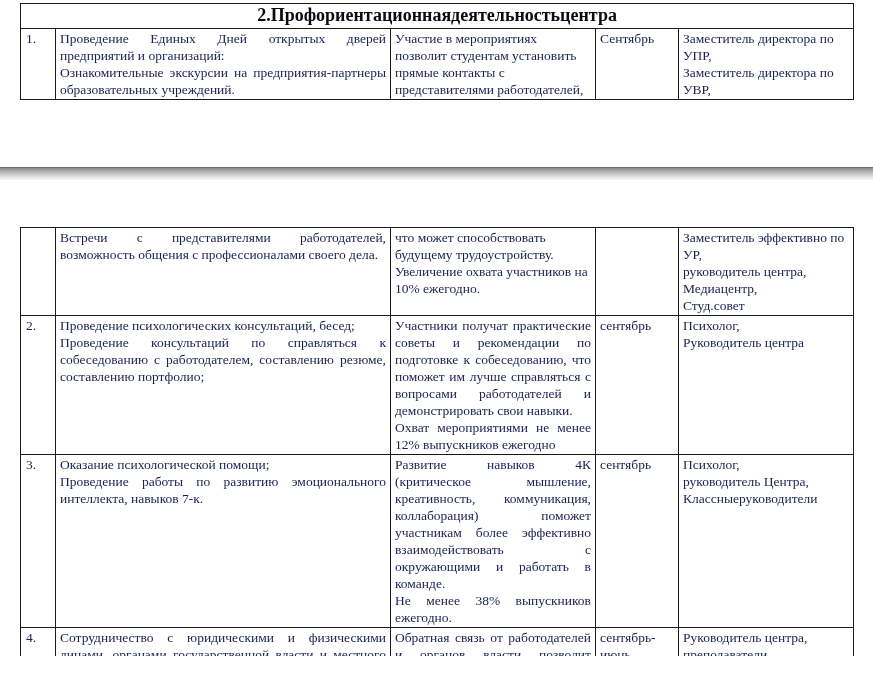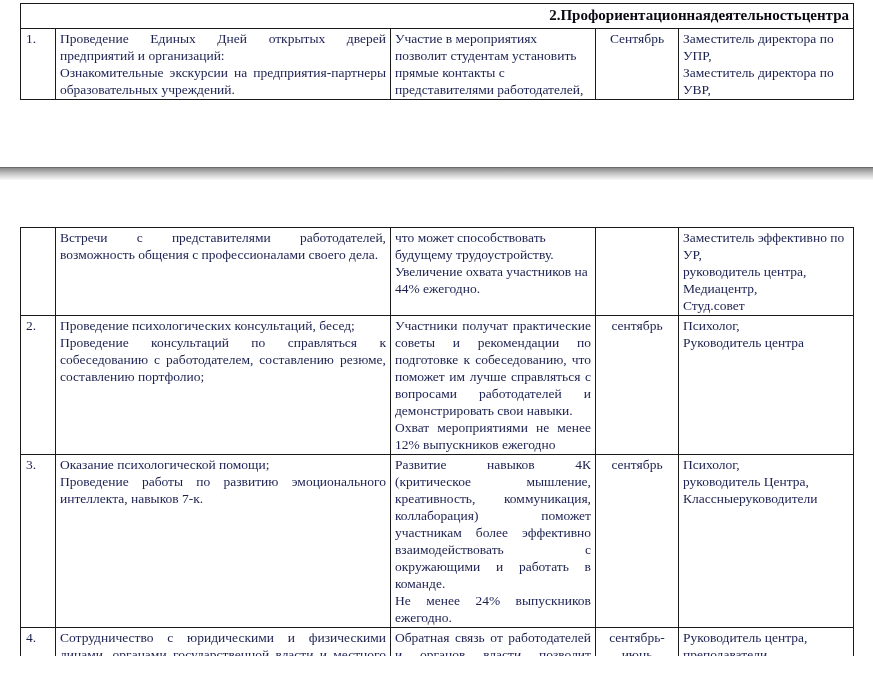--- a/index.html
+++ b/index.html
@@ -35,26 +35,26 @@
   td {
     border: 1px solid #1a1a1a;
     vertical-align: top;
     padding: 1px 4px 1px 4px;
     overflow: hidden;
     word-wrap: break-word;
   }
   td.num { padding-left: 5px; }
   .pre { white-space: pre-line; }
   .just { text-align: justify; }
-  .period { text-align: center; }
+  .period { }
   tr.hdr td {
     font-weight: bold;
-    font-size: 15px;
+    font-size: 18px;
     line-height: 19px;
-    text-align: right;
+    text-align: center;
     color: #0a0a14;
     padding-top: 2px;
   }
 </style>
 </head>
 <body>
 
 <div class="page page-1">
   <table class="doc-table t1">
     <colgroup>
@@ -90,21 +90,21 @@
         <col style="width:335px">
         <col style="width:205px">
         <col style="width:83px">
         <col style="width:175px">
     </colgroup>
     <tbody>
         <tr style="height:61px">
       <td class="num"></td>
       <td class="pre just">Встречи с представителями работодателей, возможность общения с профессионалами своего дела.</td>
       <td class="pre">что может способствовать будущему трудоустройству.
-Увеличение охвата участников на 44% ежегодно.</td>
+Увеличение охвата участников на 10% ежегодно.</td>
       <td class="period"></td>
       <td class="pre">Заместитель эффективно по УР,
 руководитель центра,
 Медиацентр,
 Студ.совет</td>
     </tr>
     <tr style="height:123px">
       <td class="num">2.</td>
       <td class="pre just">Проведение психологических консультаций, бесед;
 Проведение консультаций по справляться к собеседованию с работодателем, составлению резюме, составлению портфолио;</td>
@@ -112,21 +112,21 @@
 Охват мероприятиями не менее 12% выпускников ежегодно</td>
       <td class="period">сентябрь</td>
       <td class="pre">Психолог,
 Руководитель центра</td>
     </tr>
     <tr style="height:157px">
       <td class="num">3.</td>
       <td class="pre just">Оказание психологической помощи;
 Проведение работы по развитию эмоционального интеллекта, навыков 7-к.</td>
       <td class="pre just">Развитие навыков 4К (критическое мышление, креативность, коммуникация, коллаборация) поможет участникам более эффективно взаимодействовать с окружающими и работать в команде.
-Не менее 24% выпускников ежегодно.</td>
+Не менее 38% выпускников ежегодно.</td>
       <td class="period">сентябрь</td>
       <td class="pre">Психолог,
 руководитель Центра,
 Классныеруководители</td>
     </tr>
     <tr style="height:120px">
       <td class="num">4.</td>
       <td class="pre just">Сотрудничество с юридическими и физическими лицами, органами государственной власти и местного самоуправления по вопросам содействия трудоустройства студентов и выпускников; базовым Центром Карьеры</td>
       <td class="pre just">Обратная связь от работодателей и органов власти позволит образовательным учреждениям адаптировать учебные программы к требованиям рынка труда, что повысит качество подготовки специалистов на 67%.</td>
       <td class="period">сентябрь-июнь</td>

